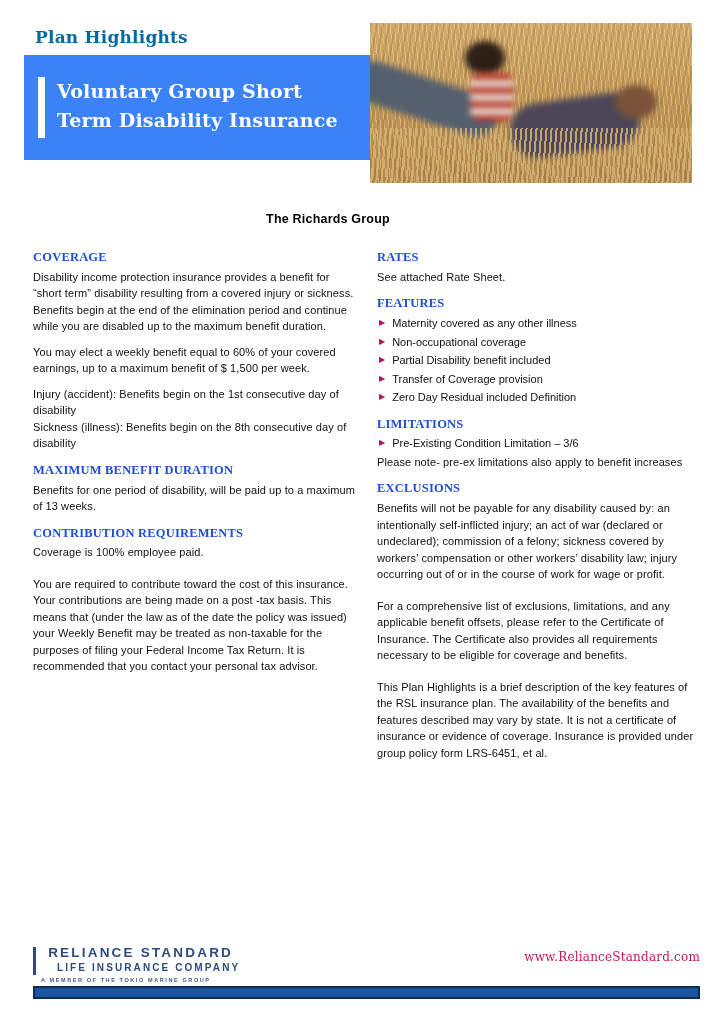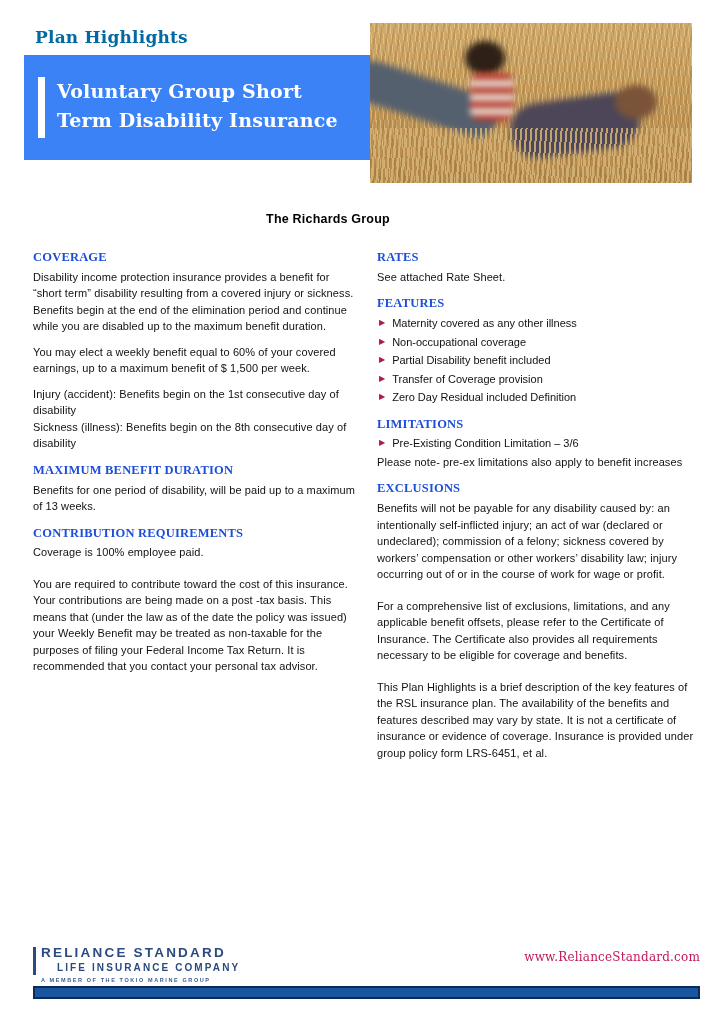--- a/index.html
+++ b/index.html
@@ -63,21 +63,21 @@
   .para{margin:0;white-space:pre-line;letter-spacing:.1px;}
   .para + .para{margin-top:15px;}
   .bullet-list{margin:1px 0 2px 0;}
   .bullet-row{display:flex;align-items:flex-start;margin:2px 0;}
   .bullet-row .arrow{
     color:#b11556;font-size:8px;line-height:16px;margin:0 7px 0 2px;flex:0 0 auto;
   }
   
   .footer-logo{position:absolute;left:33px;top:945px;}
   .logo-rule{position:absolute;left:0;top:2px;width:3px;height:28px;background:#2b4a7f;}
-  .logo-l1{margin-left:8px;font-weight:bold;font-size:13.5px;letter-spacing:2.2px;color:#2b4a7f;}
+  .logo-l1{margin-left:8px;font-weight:bold;font-size:13.5px;letter-spacing:2.2px;color:#2b4a7f;text-align:center;}
   .logo-l2{margin-left:24px;font-weight:bold;font-size:10px;letter-spacing:2.1px;color:#2b4a7f;margin-top:2px;}
   .logo-l3{margin-left:8px;font-weight:bold;font-size:5.5px;letter-spacing:1.6px;color:#3c5a8c;margin-top:4px;}
   .website{
     position:absolute;right:24px;top:950px;
     font-family:"DejaVu Serif", serif;font-weight:normal;font-size:12px;
     color:#c2175b;text-decoration:none;letter-spacing:.2px;
   }
   .bottom-bar{
     position:absolute;left:33px;top:986px;width:663px;height:9px;
     background:#1a55a0;border:2px solid #0c2b56;

